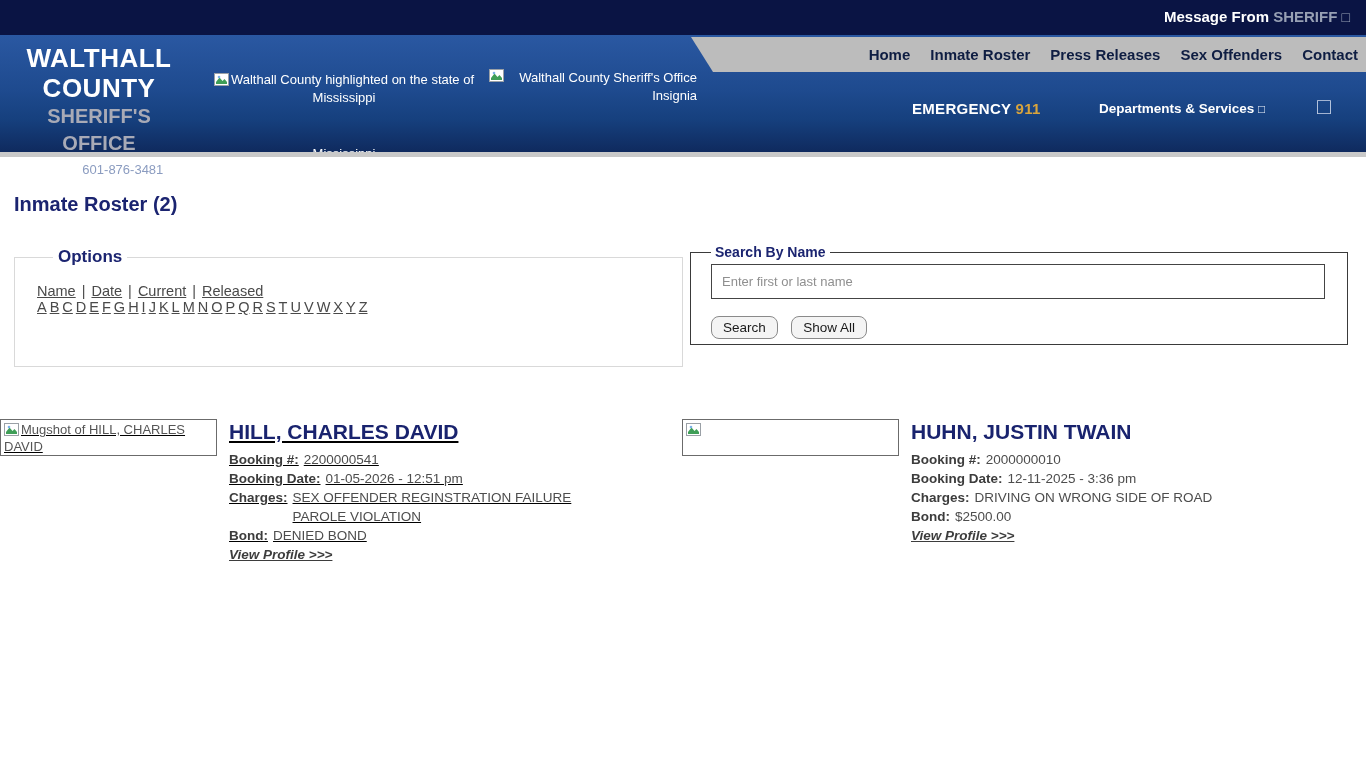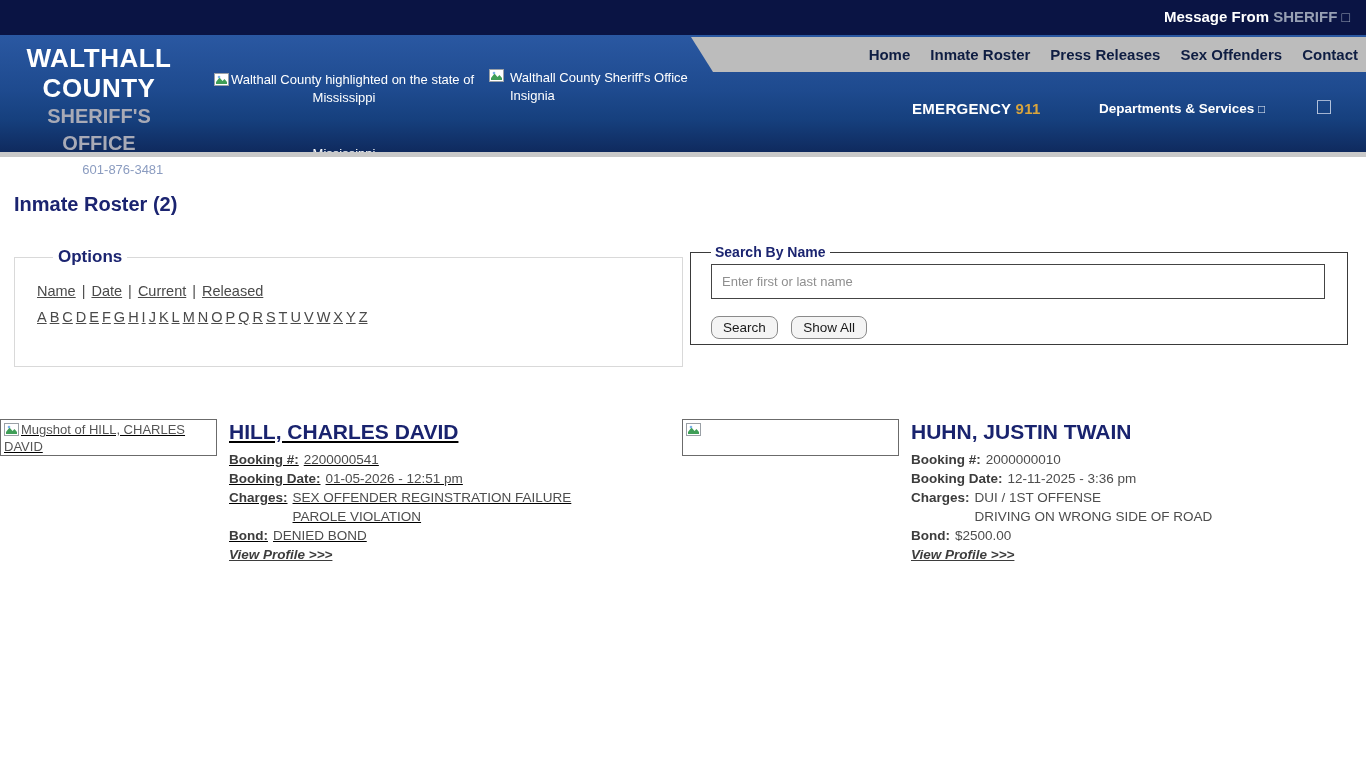--- a/index.html
+++ b/index.html
@@ -20,21 +20,21 @@
 
   .county-block { position:absolute; left:10px; top:8px; width:178px; text-align:center; }
   .county-name { color:#fff; font-size:26px; font-weight:bold; line-height:30px; letter-spacing:.5px; }
   .office-name { color:#a8aab6; font-size:20px; font-weight:bold; line-height:27px; }
   .phone-line { margin-top:5px; font-size:13px; color:#fff; font-weight:bold; }
   .phone-line .val { color:#8b9cc0; font-weight:normal; }
 
   .alt-block { position:absolute; color:#fff; font-size:13px; line-height:18px; text-align:center;margin-top:24px; }
   .alt-map { left:203px; top:12px; width:282px; }
   .alt-state { left:203px; top:86px; width:282px; }
-  .alt-insignia { left:489px; top:10px; width:208px; display:flex; gap:4px; text-align:left; }
+  .alt-insignia { left:489px; top:10px; width:208px; display:flex; gap:4px; text-align:right; }
   .alt-insignia .txt { flex:1; }
   .broken-img-icon { display:inline-block; vertical-align:-2px; margin-right:2px; }
 
   
   .navstrip { position:absolute; left:646px; right:0; top:2px; height:35px; background:#bcbcbc;
               clip-path:polygon(45px 0, 100% 0, 100% 100%, 67px 100%);
               display:flex; align-items:center; justify-content:flex-end; gap:20px; padding-right:8px; }
   .navstrip a { font-size:15px; font-weight:bold; color:#0e1d42; text-decoration:none; cursor:pointer; }
 
   .emergency { position:absolute; left:912px; top:65px; font-size:15px; font-weight:bold; color:#fff; letter-spacing:.3px; }
@@ -45,21 +45,21 @@
 
   
   .page-title { position:absolute; left:14px; top:193px; font-size:20px; font-weight:bold; color:#1b2470; }
 
   fieldset.options-box { position:absolute; left:14px; top:247px; width:669px; height:120px;
                          border:1px solid #d9d9d9; padding:10px 0 0 22px; }
   fieldset.options-box legend { margin-left:16px; padding:0 5px; font-size:17px; font-weight:bold; color:#1b2470; }
   .sort-row { margin-top:6px; font-size:14.5px; color:#4a4a4a; }
   .sort-row a { color:#4a4a4a; text-decoration:underline; cursor:pointer; }
   .sort-row .sep { margin:0 6px; }
-  .letters-row { margin-top:10px; font-size:14.5px; }
+  .letters-row { font-size:14.5px; }
   .letters-row a { color:#4a4a4a; text-decoration:underline; margin-right:3px; cursor:pointer; }
 
   fieldset.search-box { position:absolute; left:690px; top:244px; width:658px; height:101px;
                         border:1px solid #3a3a3a; padding:4px 16px 0 20px; }
   fieldset.search-box legend { padding:0 4px; font-size:14px; font-weight:bold; color:#1b2470; }
   .search-input { width:614px; height:35px; border:1px solid #444; font-size:13px; padding:0 10px;
                   font-family:"Liberation Sans", sans-serif; color:#333; }
   .search-input::placeholder { color:#8f8f8f; }
   .btn-row { margin-top:17px; }
   .btn { display:inline-block; font-family:"Liberation Sans", sans-serif; font-size:13.5px; color:#1a1a1a;
@@ -216,21 +216,20 @@
         <span class="lbl">Booking #:</span>
         <span class="val">2000000010</span>
       </div>
       <div class="row">
         <span class="lbl">Booking Date:</span>
         <span class="val">12-11-2025 - 3:36 pm</span>
       </div>
       <div class="row">
         <span class="lbl">Charges:</span>
         <span class="val">
-          <div>DUI / 1ST OFFENSE</div>
           <div>DRIVING ON WRONG SIDE OF ROAD</div>
         </span>
       </div>
       <div class="row">
         <span class="lbl">Bond:</span>
         <span class="val">$2500.00</span>
       </div>
       <a class="view-profile">View Profile &gt;&gt;&gt;</a>
     </div>
   </div>

